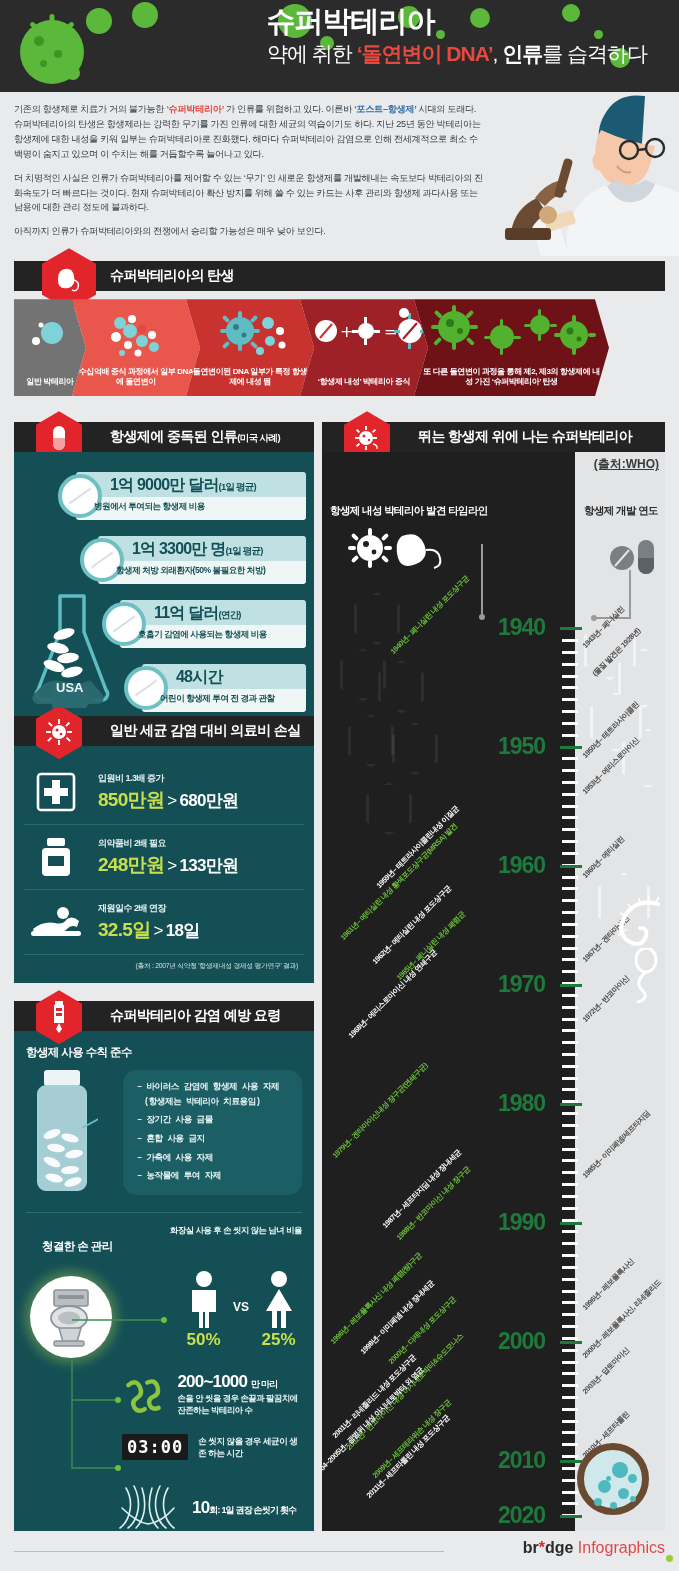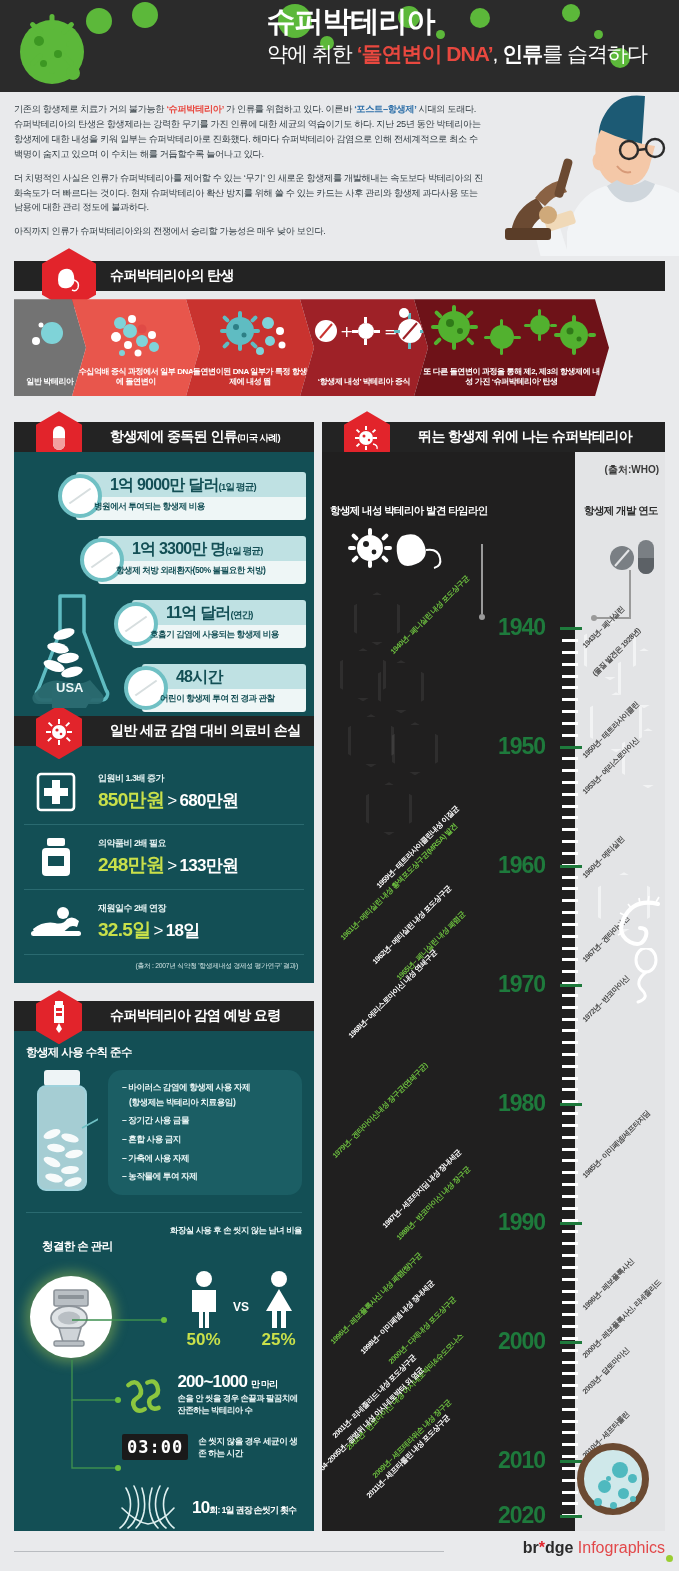--- a/index.html
+++ b/index.html
@@ -248,21 +248,21 @@
   .cost-txt { flex: 1; }
   .cost-label { font-size: 9px; color: #e6f3f3; letter-spacing: -0.5px; font-weight: bold; margin-bottom: 2px; }
   .cost-val { font-size: 17px; font-weight: bold; color: #fff; letter-spacing: -0.7px; }
   .cost-val .big { color: #c9e04a; font-size: 19px; }
   .cost-val .arrow { font-weight: normal; margin: 0 3px; }
   .cost-src { text-align: right; font-size: 6.8px; color: #cfe3e3; padding: 6px 6px 0 0; letter-spacing: -0.3px; }
 
   
   .prev-body { background: #134f55; padding: 14px 12px 14px 12px; }
   .prev-sub { font-size: 11.5px; font-weight: bold; color: #ffffff; letter-spacing: -0.6px; margin-bottom: 8px; }
-  .prev-top { position: relative; display: flex; gap: 10px; align-items: flex-start; min-height: 130px; }
+  .prev-top { position: relative; display: flex; gap: 25px; align-items: flex-start; min-height: 130px; font-family: Liberation Mono, monospace; }
   .bottle { width: 72px; height: 128px; flex: 0 0 72px; position: relative; }
   .prev-list {
     flex: 1;
     background: #1b5e64;
     border-radius: 14px;
     padding: 12px 10px 12px 14px;
     margin-top: 2px;
   }
   .prev-list li {
     list-style: none;
@@ -305,21 +305,21 @@
     font-family: "DejaVu Sans Mono", monospace;
     font-size: 17px;
     letter-spacing: 1px;
     padding: 3px 5px;
     border-radius: 2px;
     font-weight: bold;
   }
   .tl-body { position: relative; height: 1085px; background: #e3e4e6; overflow: hidden; }
   .tl-dark { position: absolute; left: 0; top: 0; width: 253px; height: 1085px; background: #201f1f; }
   .tl-light { position: absolute; left: 253px; top: 0; width: 90px; height: 1085px; background: #e3e4e6; }
-  .tl-src { position: absolute; right: 6px; top: 11px; font-size: 10px; font-weight: bold; color: #3a3a3a; }
+  .tl-src { position: absolute; right: 6px; top: 4px; font-size: 12px; font-weight: bold; color: #3a3a3a; text-decoration: underline; }
 
   .tl-coltitle-a {
     position: absolute; left: 8px; top: 52px;
     font-size: 10.5px; font-weight: bold; color: #fff; letter-spacing: -0.6px;
   }
   .tl-coltitle-b {
     position: absolute; left: 262px; top: 52px;
     font-size: 10.5px; font-weight: bold; color: #2b2b2b; letter-spacing: -0.6px;
   }
 
@@ -610,21 +610,21 @@
           <div class="stat-desc">병원에서 투여되는 항생제 비용</div>
         </div>
 
         <div class="stat-row" style="margin-left:22px">
           <div class="stat-bar"></div>
           <div class="stat-pill"></div>
           <div class="stat-main"><span>1억 3300만 명</span><span class="unit">(1일 평균)</span></div>
           <div class="stat-desc">항생제 처방 외래환자(50% 불필요한 처방)</div>
         </div>
 
-        <div class="stat-row" style="margin-left:56px">
+        <div class="stat-row" style="margin-left:44px">
           <div class="stat-bar"></div>
           <div class="stat-pill"></div>
           <div class="stat-main"><span>11억 달러</span><span class="unit">(연간)</span></div>
           <div class="stat-desc">호흡기 감염에 사용되는 항생제 비용</div>
         </div>
 
         <div class="stat-row" style="margin-left:66px">
           <div class="stat-bar"></div>
           <div class="stat-pill"></div>
           <div class="stat-main"><span>48시간</span><span class="unit"></span></div>

